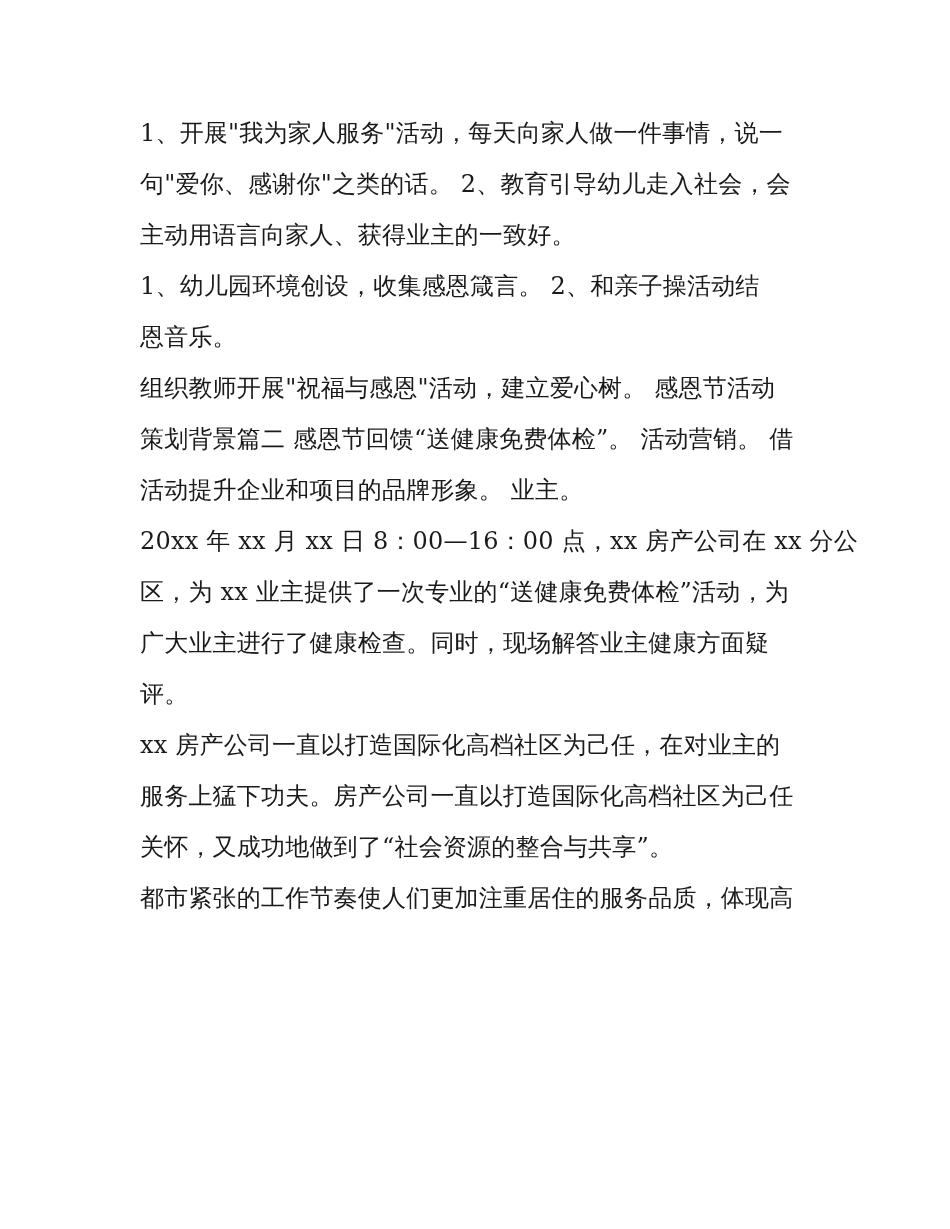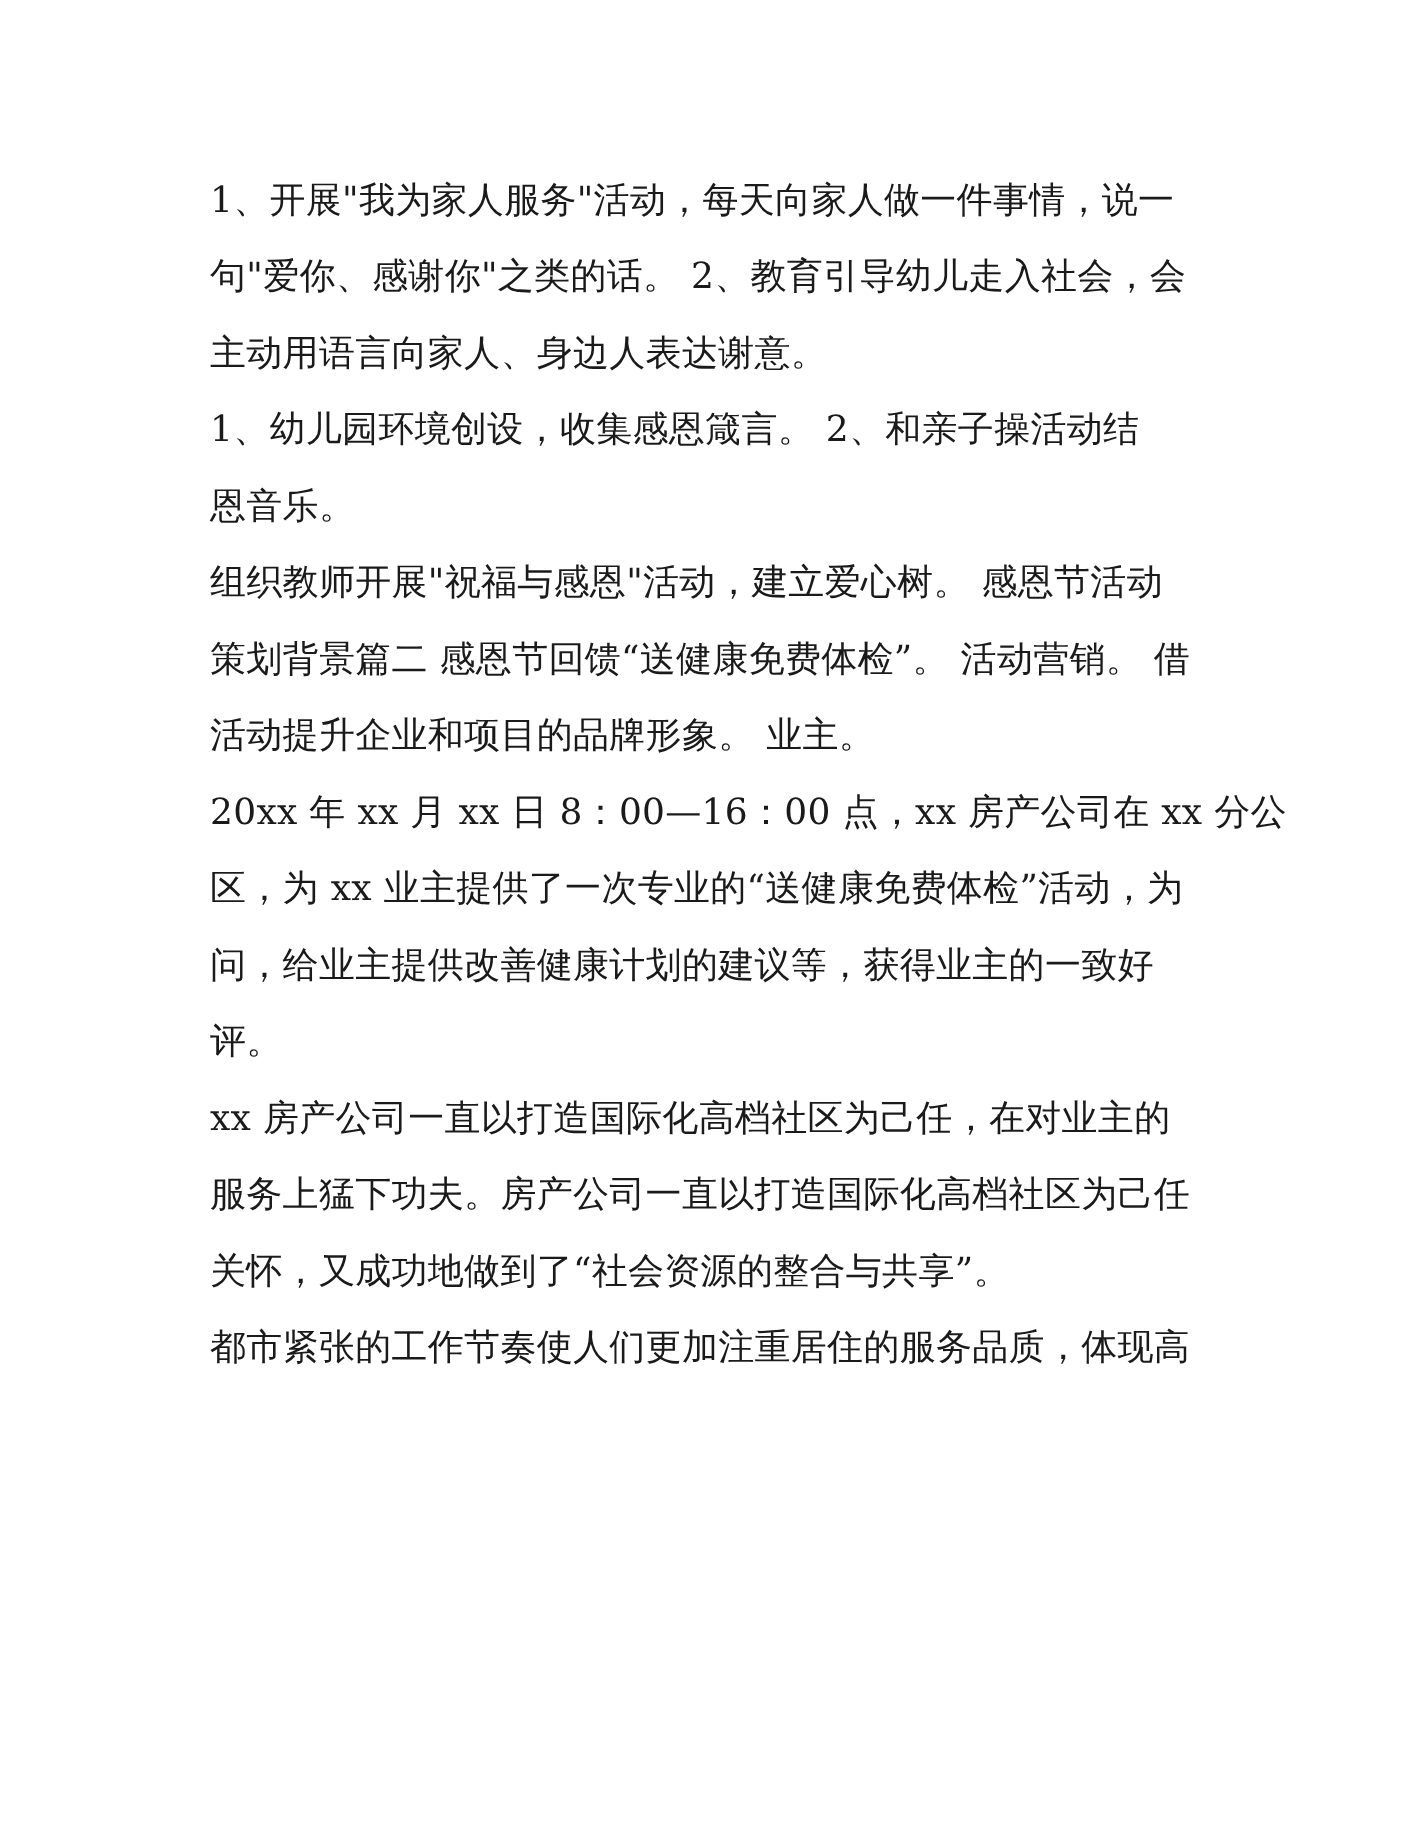--- a/index.html
+++ b/index.html
@@ -44,38 +44,38 @@
   </style>
 </head>
 <body>
 
 <div class="page">
   <div class="content">
 
     <div class="paragraph">
       <span class="line">1、开展"我为家人服务"活动，每天向家人做一件事情，说一</span>
       <span class="line">句"爱你、感谢你"之类的话。 2、教育引导幼儿走入社会，会</span>
-      <span class="line">主动用语言向家人、身边人表达谢意。</span>
+      <span class="line">主动用语言向家人、获得业主的一致好。</span>
     </div>
 
     <div class="paragraph">
       <span class="line">1、幼儿园环境创设，收集感恩箴言。 2、和亲子操活动结</span>
       <span class="line">恩音乐。</span>
     </div>
 
     <div class="paragraph">
       <span class="line">组织教师开展"祝福与感恩"活动，建立爱心树。 感恩节活动</span>
       <span class="line">策划背景篇二 感恩节回馈“送健康免费体检”。 活动营销。 借</span>
       <span class="line">活动提升企业和项目的品牌形象。 业主。</span>
     </div>
 
     <div class="paragraph">
       <span class="line">20xx 年 xx 月 xx 日 8：00—16：00 点，xx 房产公司在 xx 分公</span>
       <span class="line">区，为 xx 业主提供了一次专业的“送健康免费体检”活动，为</span>
-      <span class="line">问，给业主提供改善健康计划的建议等，获得业主的一致好</span>
+      <span class="line">广大业主进行了健康检查。同时，现场解答业主健康方面疑</span>
       <span class="line">评。</span>
     </div>
 
     <div class="paragraph">
       <span class="line">xx 房产公司一直以打造国际化高档社区为己任，在对业主的</span>
       <span class="line">服务上猛下功夫。房产公司一直以打造国际化高档社区为己任</span>
       <span class="line">关怀，又成功地做到了“社会资源的整合与共享”。</span>
     </div>
 
     <div class="paragraph">

